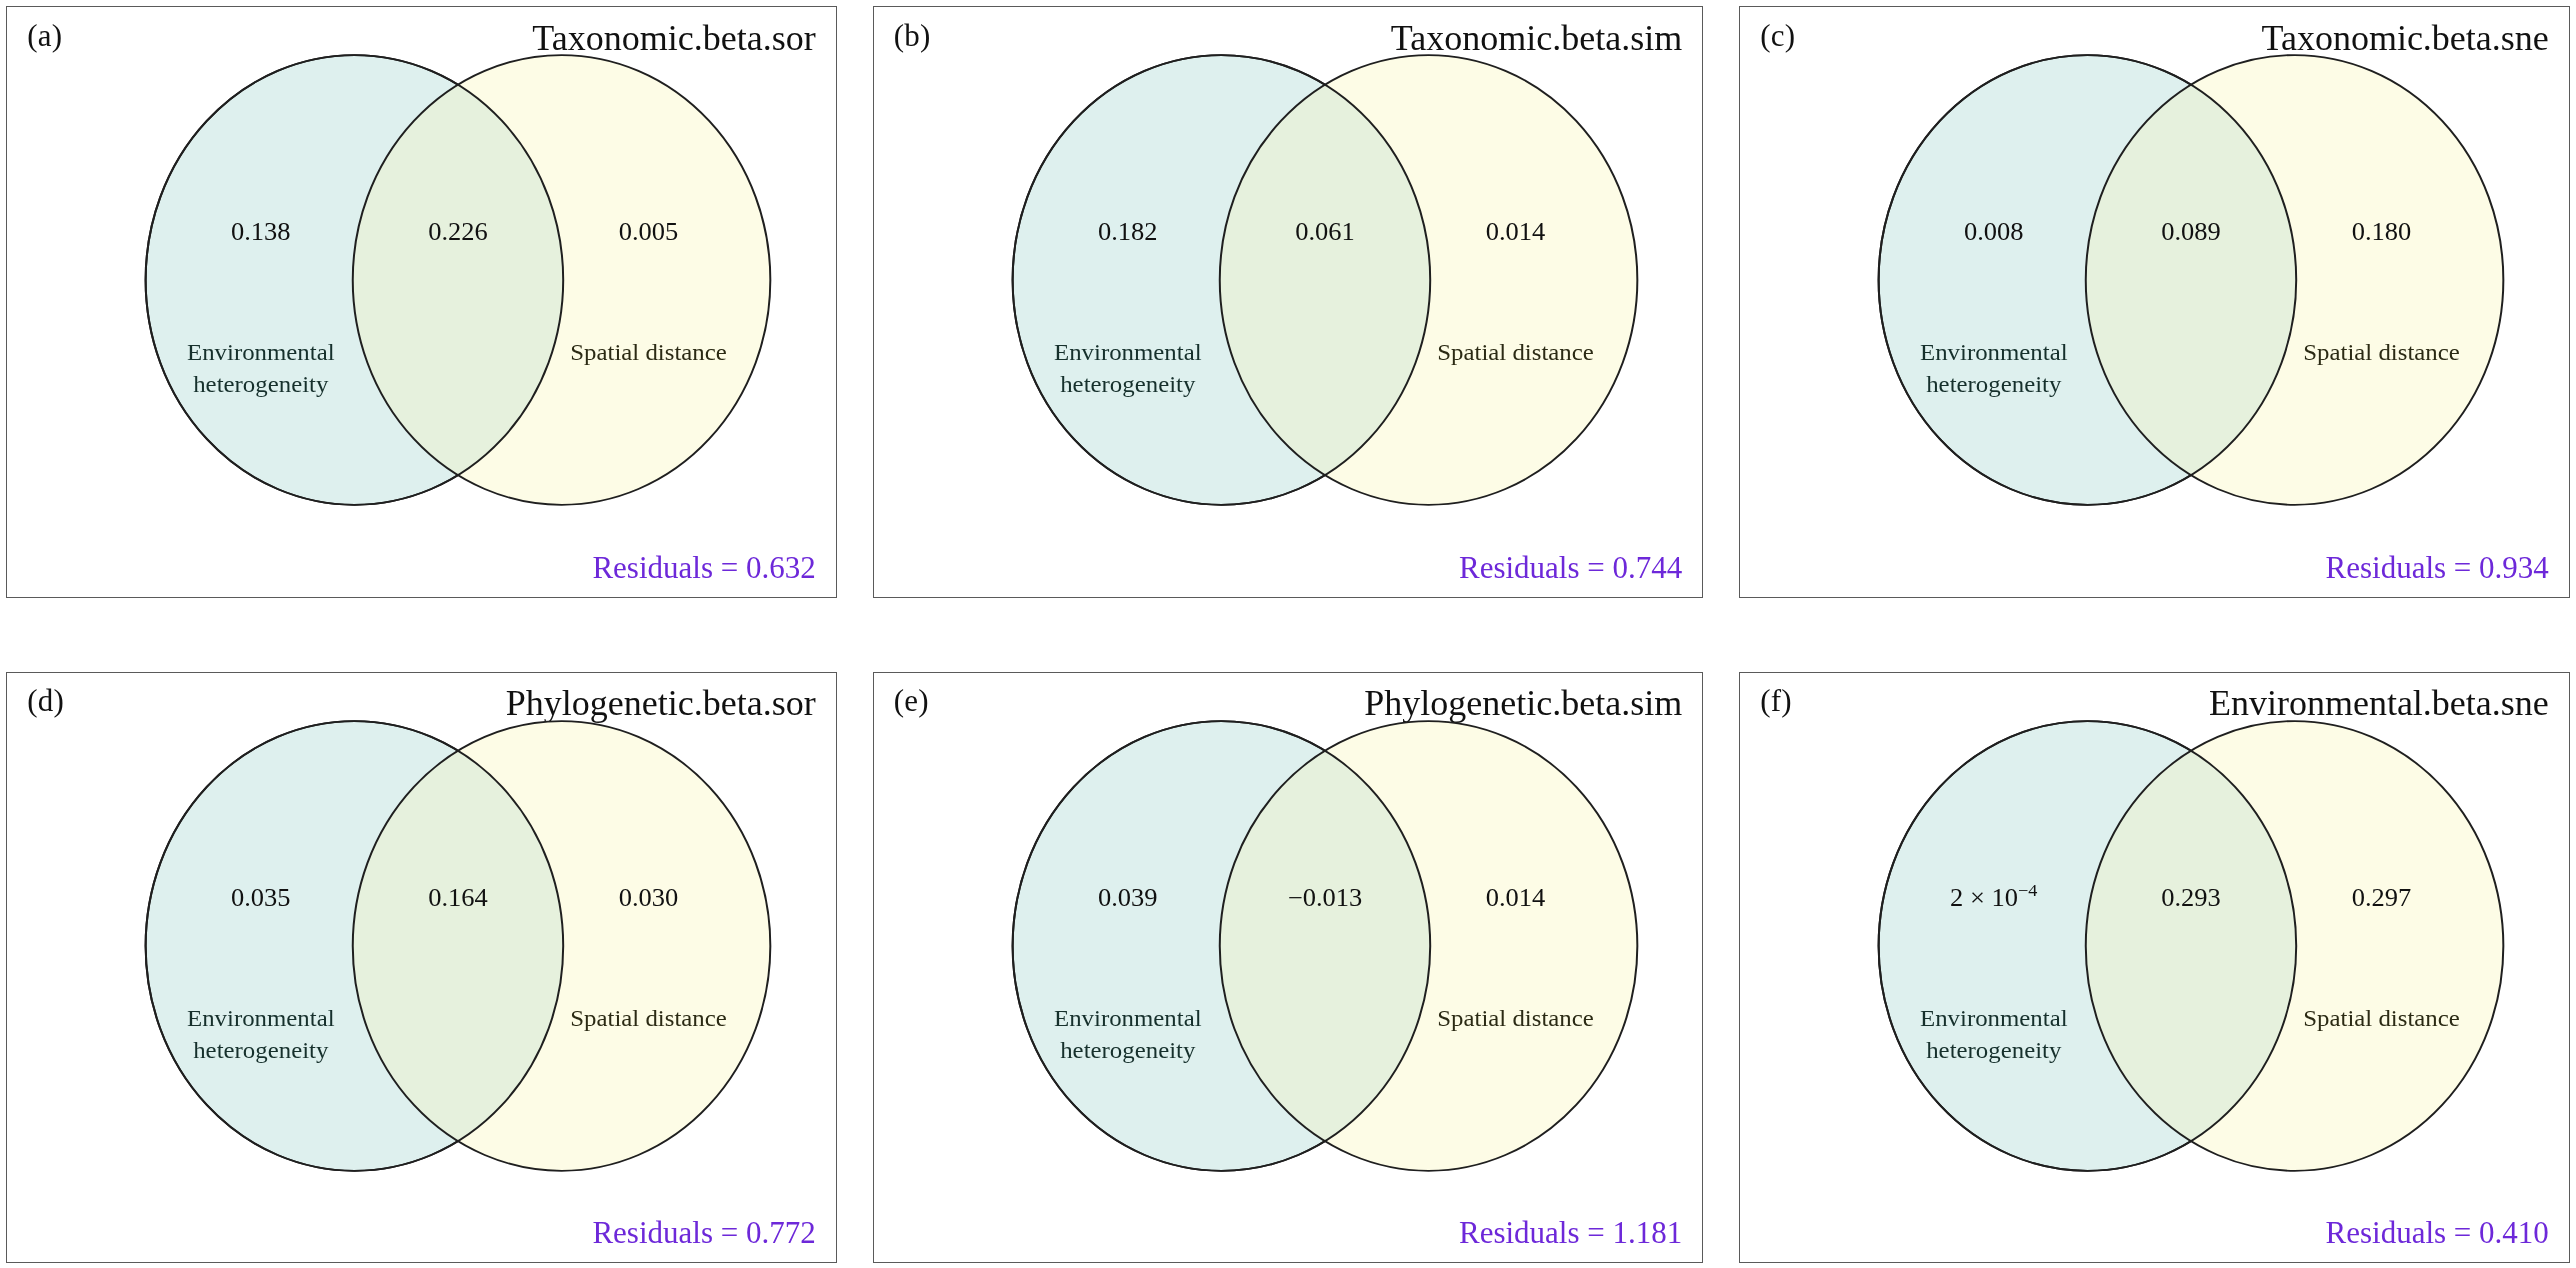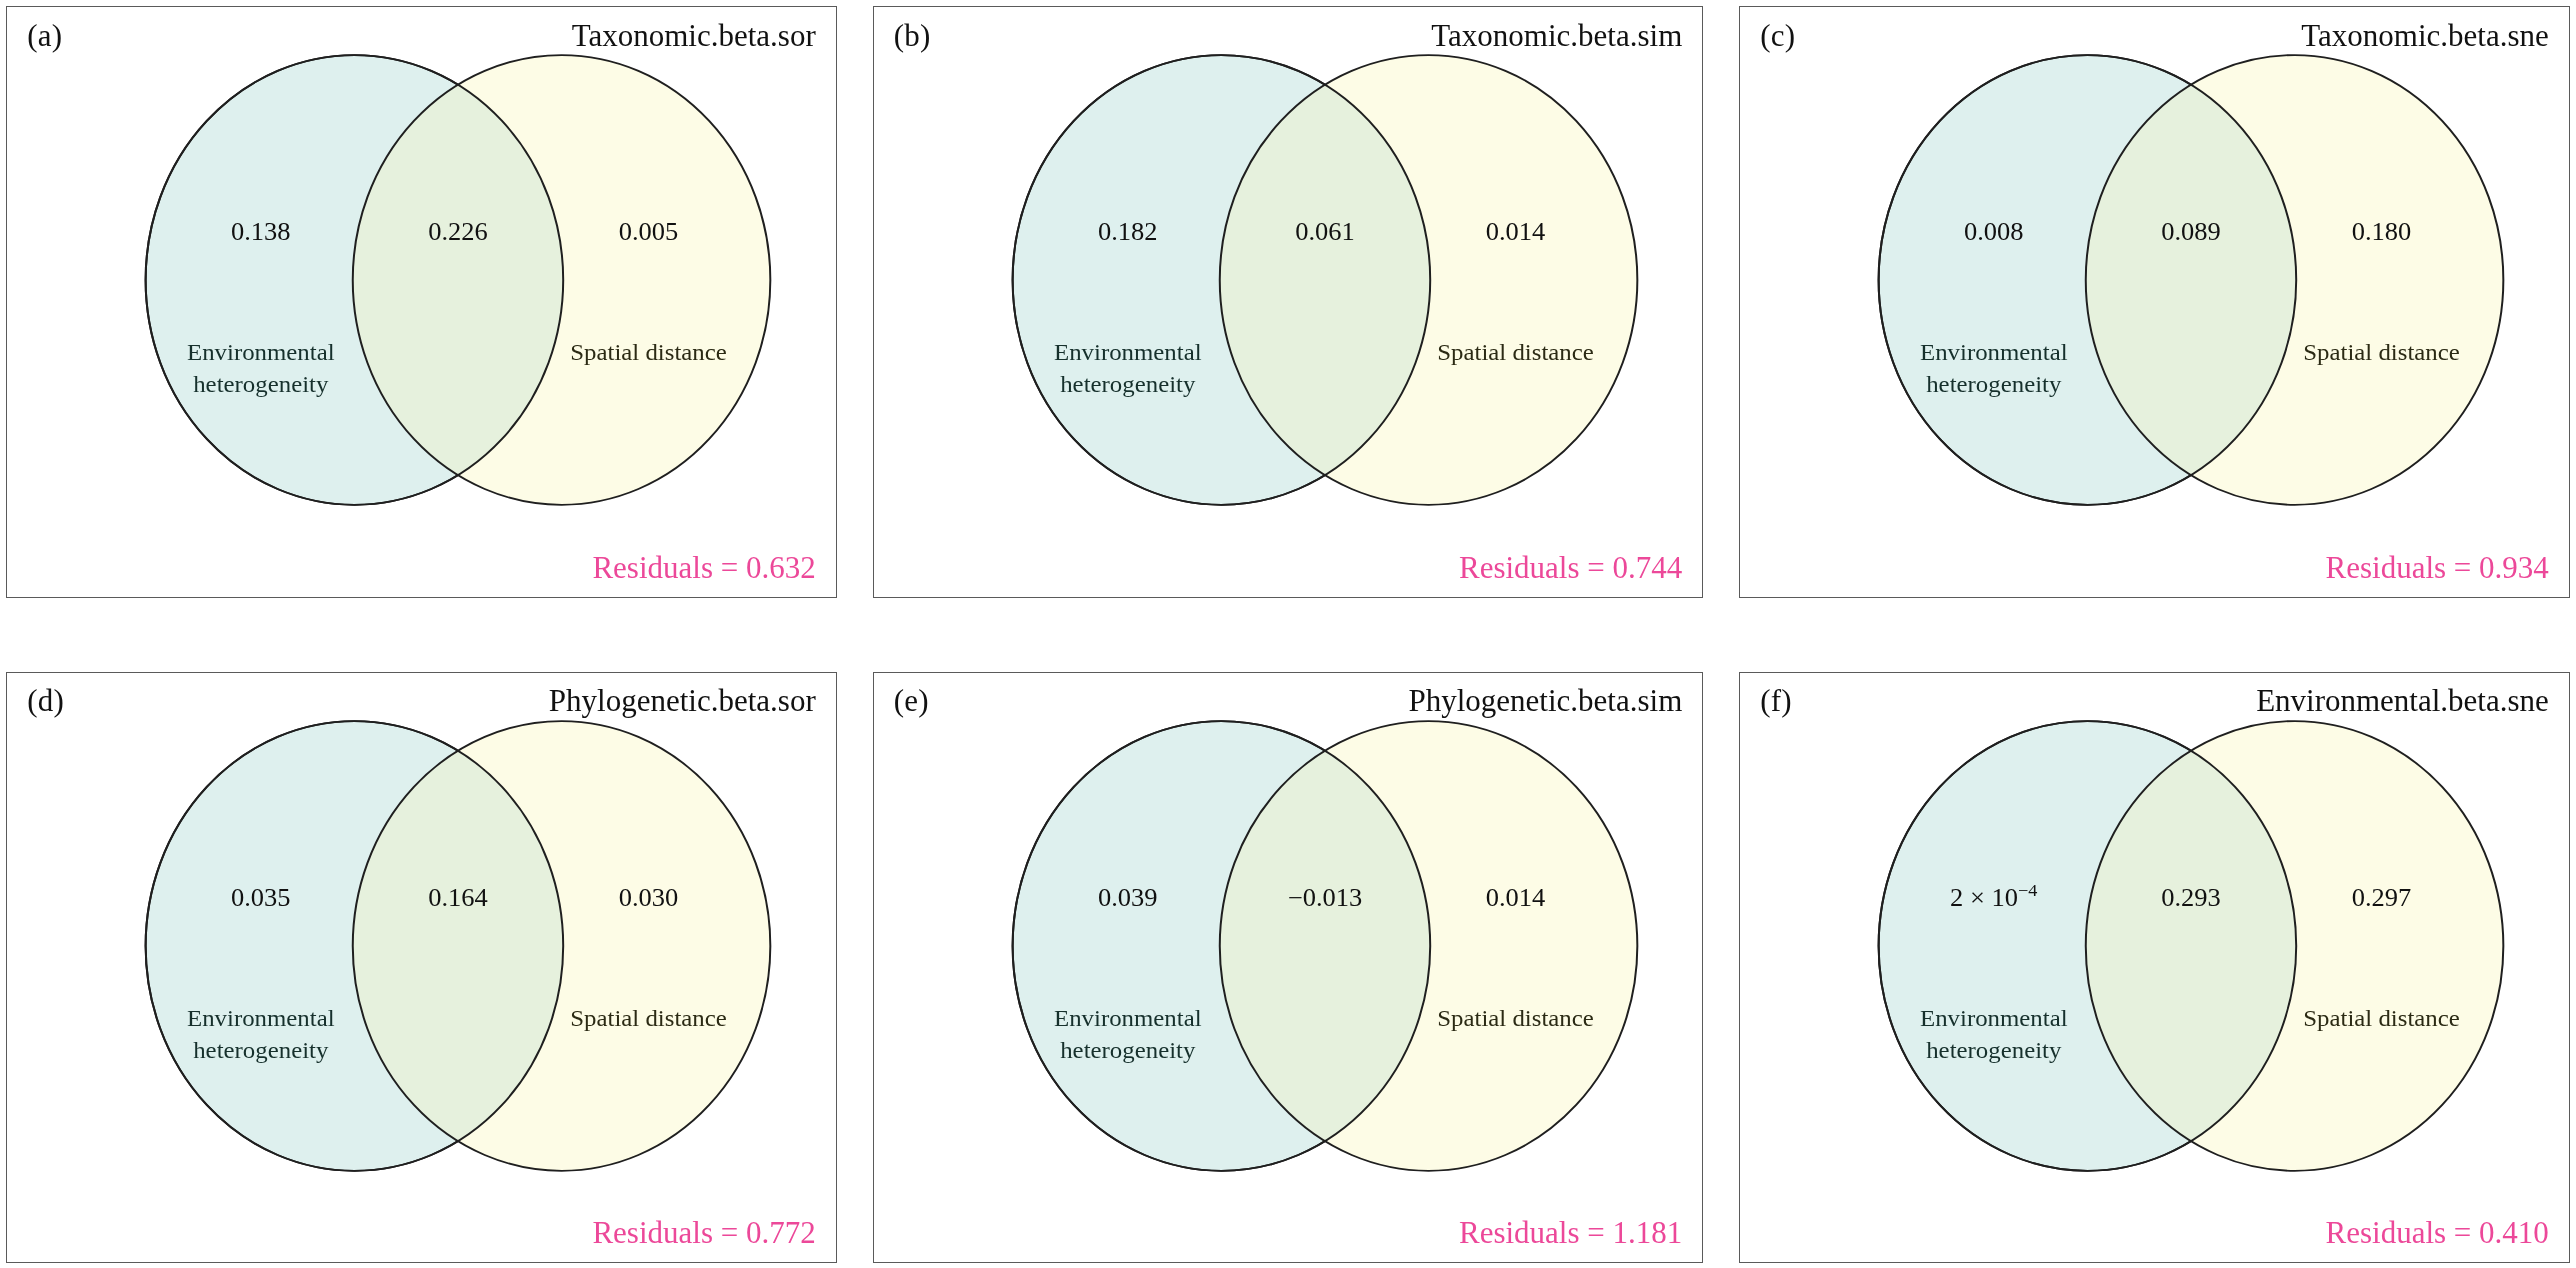--- a/index.html
+++ b/index.html
@@ -43,33 +43,33 @@
     font-size: 31px;
     line-height: 1;
     letter-spacing: 0.2px;
     color: #111111;
   }
 
   .panel-title {
     position: absolute;
     right: 20px;
     top: 12.5px;
-    font-size: 31px;
+    font-size: 36px;
     line-height: 1;
     color: #111111;
     white-space: nowrap;
   }
 
   .residuals {
     position: absolute;
     right: 20px;
     bottom: 14px;
     font-size: 31px;
     line-height: 1;
-    color: #ec4899;
+    color: #6d28d9;
     white-space: nowrap;
   }
 
   .venn {
     position: absolute;
     left: 16px;
     top: 0;
     width: 100%;
     height: 100%;
   }

